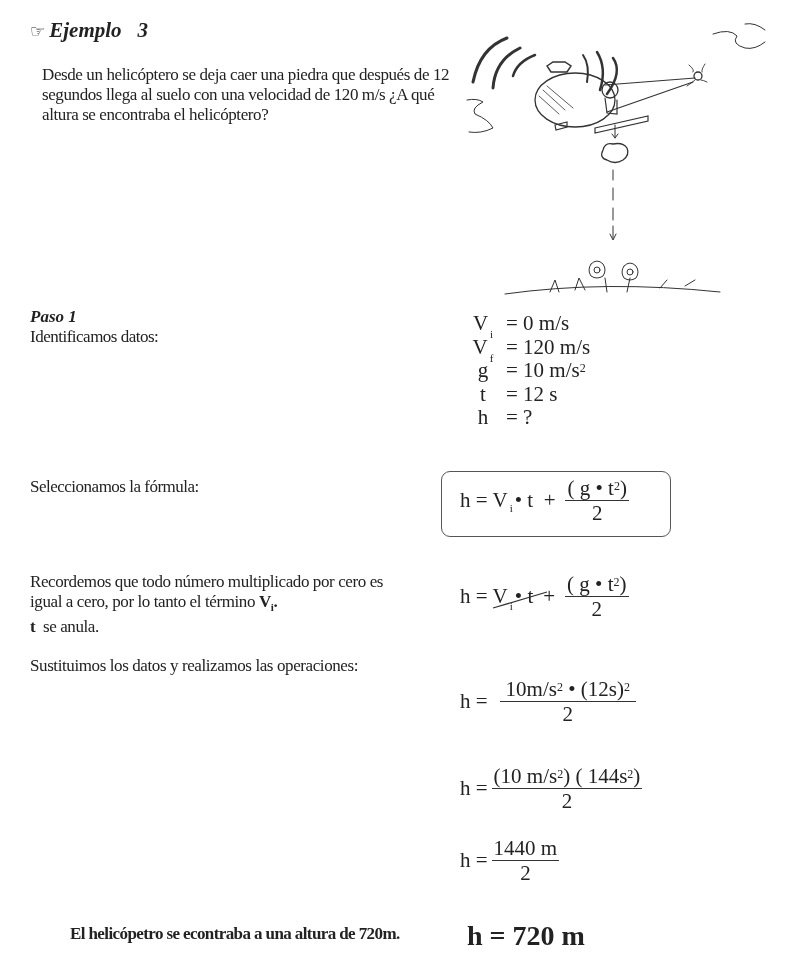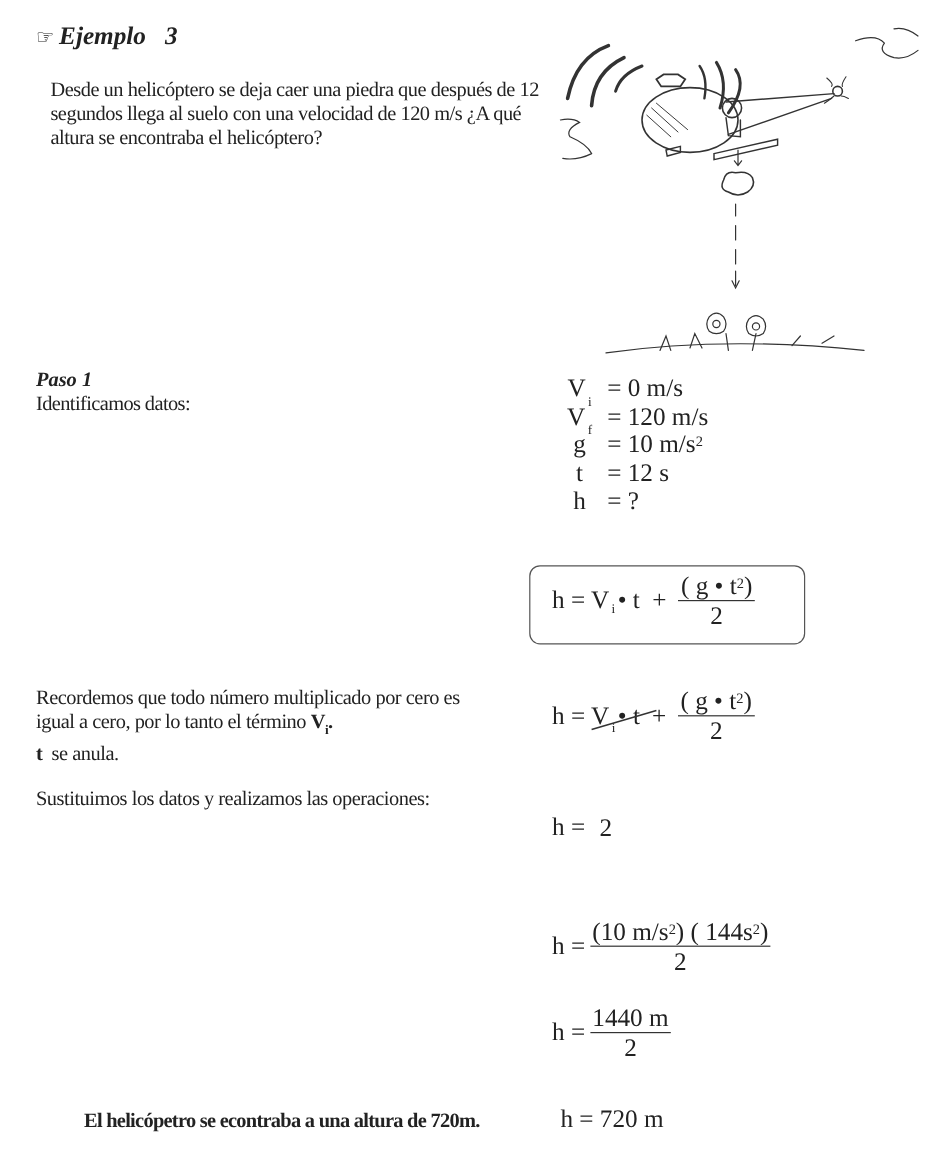--- a/index.html
+++ b/index.html
@@ -41,21 +41,21 @@
     .eq { display: flex; align-items: center; }
     .frac { display: inline-flex; flex-direction: column; align-items: center; }
     .frac .num { padding: 0 2px; border-bottom: 1.3px solid #333; line-height: 24px; }
     .frac .den { line-height: 24px; }
     .sub-i { font-size: 11px; position: relative; top: 7px; margin: 0 2px; }
     .f1 { left: 460px; top: 476px; }
     .f2 { left: 460px; top: 572px; }
     .f3 { left: 460px; top: 677px; }
     .f4 { left: 460px; top: 764px; }
     .f5 { left: 460px; top: 836px; }
-    .final { left: 467px; top: 920px; font-size: 21px; font-weight: normal; }
+    .final { left: 467px; top: 920px; font-size: 28px; font-weight: bold; }
     .strike { position: relative; display: inline-block; }
     .strike svg { position: absolute; left: -2px; top: 2px; }
 
     .illustration { left: 455px; top: 10px; }
   </style>
 </head>
 <body>
 
 <div class="abs title">
   <span class="hand">☞</span>
@@ -130,20 +130,21 @@
     <span class="data-var">t</span>
     <span class="data-val">= 12 s</span>
   </div>
   <div class="data-row">
     <span class="data-var">h</span>
     <span class="data-val">= ?</span>
   </div>
 </div>
 
 <div class="abs paso2">
+  <div class="step-text">Seleccionamos la fórmula:</div>
 </div>
 
 <div class="abs formula-box"></div>
 <div class="abs math eq f1">
   <span>h = V</span>
   <span class="sub-i">i</span>
   <span style="white-space:pre;margin-right:10px">• t  +</span>
   <span class="frac">
     <span class="num"><span>( g • t</span><sup>2</sup><span>)</span></span>
     <span class="den">2</span>
@@ -169,20 +170,21 @@
     <span class="num"><span>( g • t</span><sup>2</sup><span>)</span></span>
     <span class="den">2</span>
   </span>
 </div>
 
 <div class="abs para subst">Sustituimos los datos y realizamos las operaciones:</div>
 
 <div class="abs math eq f3">
   <span style="margin-right:12px">h =</span>
   <span class="frac">
+    <span class="num" style="padding:0 6px"><span>10m/s</span><sup>2</sup><span style="white-space:pre"> • (12s)</span><sup>2</sup></span>
     <span class="den">2</span>
   </span>
 </div>
 
 <div class="abs math eq f4">
   <span style="margin-right:4px">h =</span>
   <span class="frac">
     <span class="num" style="white-space:pre"><span>(10 m/s</span><sup>2</sup><span>) ( 144s</span><sup>2</sup><span>)</span></span>
     <span class="den">2</span>
   </span>

